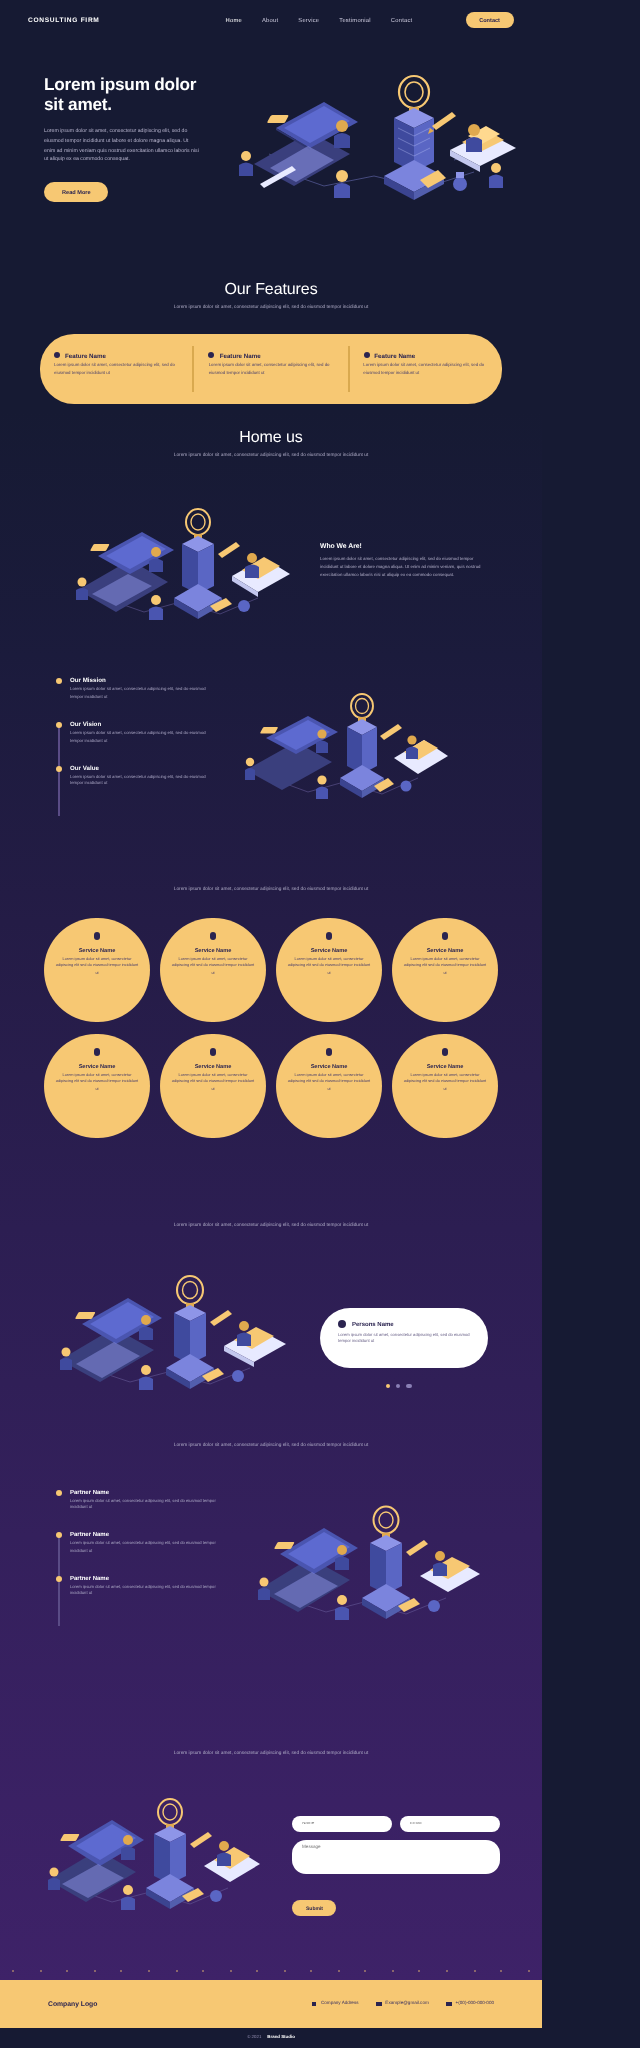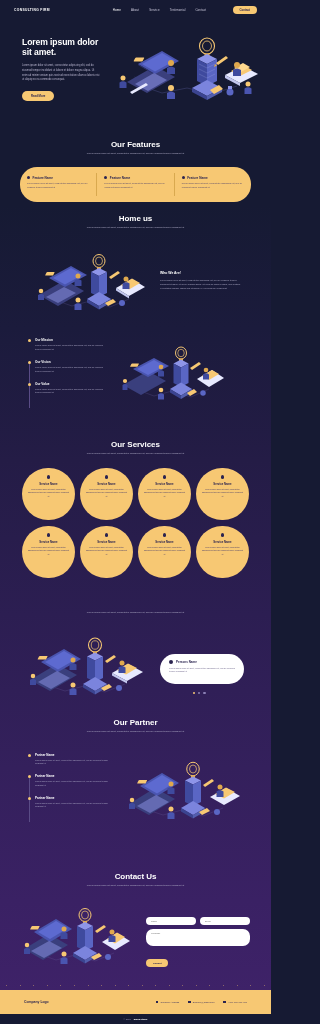--- a/index.html
+++ b/index.html
@@ -39,21 +39,21 @@
   .hero-copy { position:absolute; left:22px; top:4px; width:78px; }
   .hero-h1 { font-size:8.6px; font-weight:700; line-height:1.16; letter-spacing:-.1px; color:#fff; }
   .hero-p { margin-top:6px; font-size:2.6px; line-height:1.85; color:#b9b6cf; }
   .hero-btn {
     margin-top:8px; display:inline-block; background:#f7c873; color:#2b2450;
     font-size:2.8px; font-weight:700; border-radius:7px; padding:3px 9px; border:none;
   }
   .hero-art { position:absolute; left:112px; top:0; width:150px; height:72px; }
 
   
-  .sec-title { text-align:center; font-size:8px; font-weight:700; letter-spacing:-.05px; }
+  .sec-title { text-align:center; font-size:8px; font-weight:400; letter-spacing:-.05px; }
   .sec-sub { text-align:center; font-size:2.4px; line-height:1.9; color:#b1aec8; margin-top:3px; }
 
   
   .features { position:absolute; top:140px; left:0; width:271px; }
   .feat-box {
     margin:10px 20px 0; background:#f7c873; border-radius:17px;
     display:flex; padding:6px 0; min-height:35px;
   }
   .feat-card { flex:1; padding:3px 7px; position:relative; }
   .feat-card + .feat-card { border-left:.5px solid #d9a94f; }
@@ -395,21 +395,20 @@
       <g>
           <circle cx="10" cy="74" r="4.2" fill="#f7c873"></circle>
           <path d="M5 82 Q10 78 15 82 L15 92 L5 92 Z" fill="#3f4a9e"></path>
         </g>
       <path d="M134 98 L148 90 L154 96 L140 104 Z" fill="#f7c873"></path>
       <circle cx="166" cy="98" r="5.5" fill="#5a66c4"></circle>
     </svg>
   </div>
 
   <div class="services">
-    <div class="sec-title">Our Services</div>
     <div class="sec-sub">Lorem ipsum dolor sit amet, consectetur adipiscing elit, sed do eiusmod tempor incididunt ut</div>
     <div class="svc-grid">
       <div class="svc-card">
         <div class="svc-ic"></div>
         <div class="svc-name">Service Name</div>
         <div class="svc-txt">Lorem ipsum dolor sit amet, consectetur adipiscing elit sed do eiusmod tempor incididunt ut</div>
       </div>
       <div class="svc-card">
         <div class="svc-ic"></div>
         <div class="svc-name">Service Name</div>
@@ -507,21 +506,20 @@
       </div>
       <div class="testi-dots">
         <span class="tdot on"></span>
         <span class="tdot"></span>
         <span class="tdot"></span>
       </div>
     </div>
   </div>
 
   <div class="partner">
-    <div class="sec-title">Our Partner</div>
     <div class="sec-sub">Lorem ipsum dolor sit amet, consectetur adipiscing elit, sed do eiusmod tempor incididunt ut</div>
     <div class="prt-body">
       <div class="prt-list">
         <div class="prt-line"></div>
         <div class="prt-item">
           <div class="prt-h">Partner Name</div>
           <div class="prt-p">Lorem ipsum dolor sit amet, consectetur adipiscing elit, sed do eiusmod tempor incididunt ut</div>
         </div>
         <div class="prt-item">
           <div class="prt-h">Partner Name</div>
@@ -575,21 +573,20 @@
             <circle cx="14" cy="82" r="4.5" fill="#f7c873"></circle>
             <path d="M8 90 Q14 86 20 90 L20 100 L8 100 Z" fill="#3f4a9e"></path>
           </g>
         <path d="M148 106 L164 98 L170 104 L154 112 Z" fill="#f7c873"></path>
         <circle cx="184" cy="106" r="6" fill="#5a66c4"></circle>
       </svg>
     </div>
   </div>
 
   <div class="contact">
-    <div class="sec-title">Contact Us</div>
     <div class="sec-sub">Lorem ipsum dolor sit amet, consectetur adipiscing elit, sed do eiusmod tempor incididunt ut</div>
     <div class="ct-body">
       <svg class="ct-art" viewBox="0 0 224 132">
         <g stroke="#6a5f9e" stroke-width=".9" fill="none" opacity=".6">
           <path d="M32 96 L72 110 L110 100 M110 100 L150 112 L188 96"></path>
         </g>
         <g>
           <path d="M8 88 L58 58 L96 80 L46 110 Z" fill="#3a3f7d"></path>
           <path d="M28 54 L72 28 L104 48 L60 74 Z" fill="#4a55b0"></path>
           <path d="M36 54 L72 32 L96 46 L60 68 Z" fill="#5d6ad0"></path>

